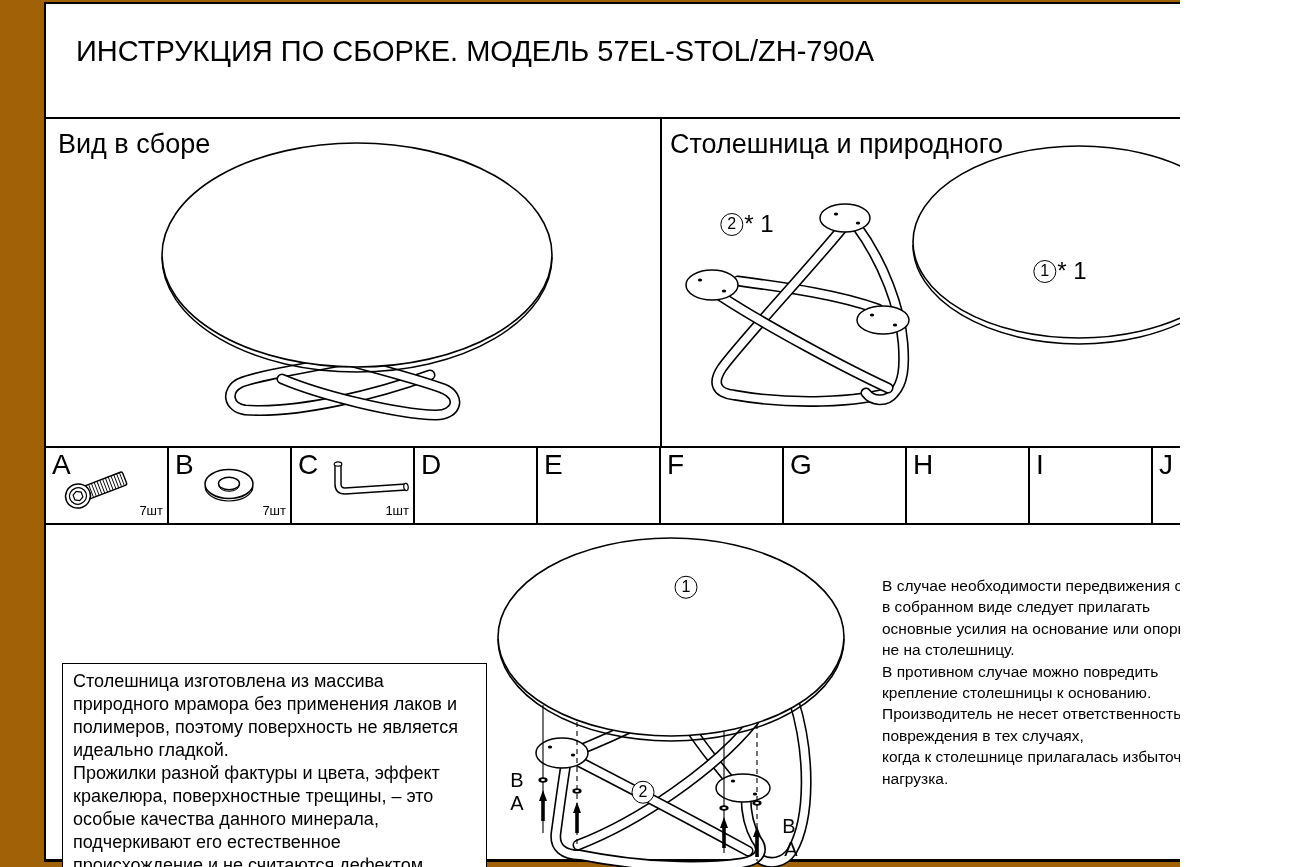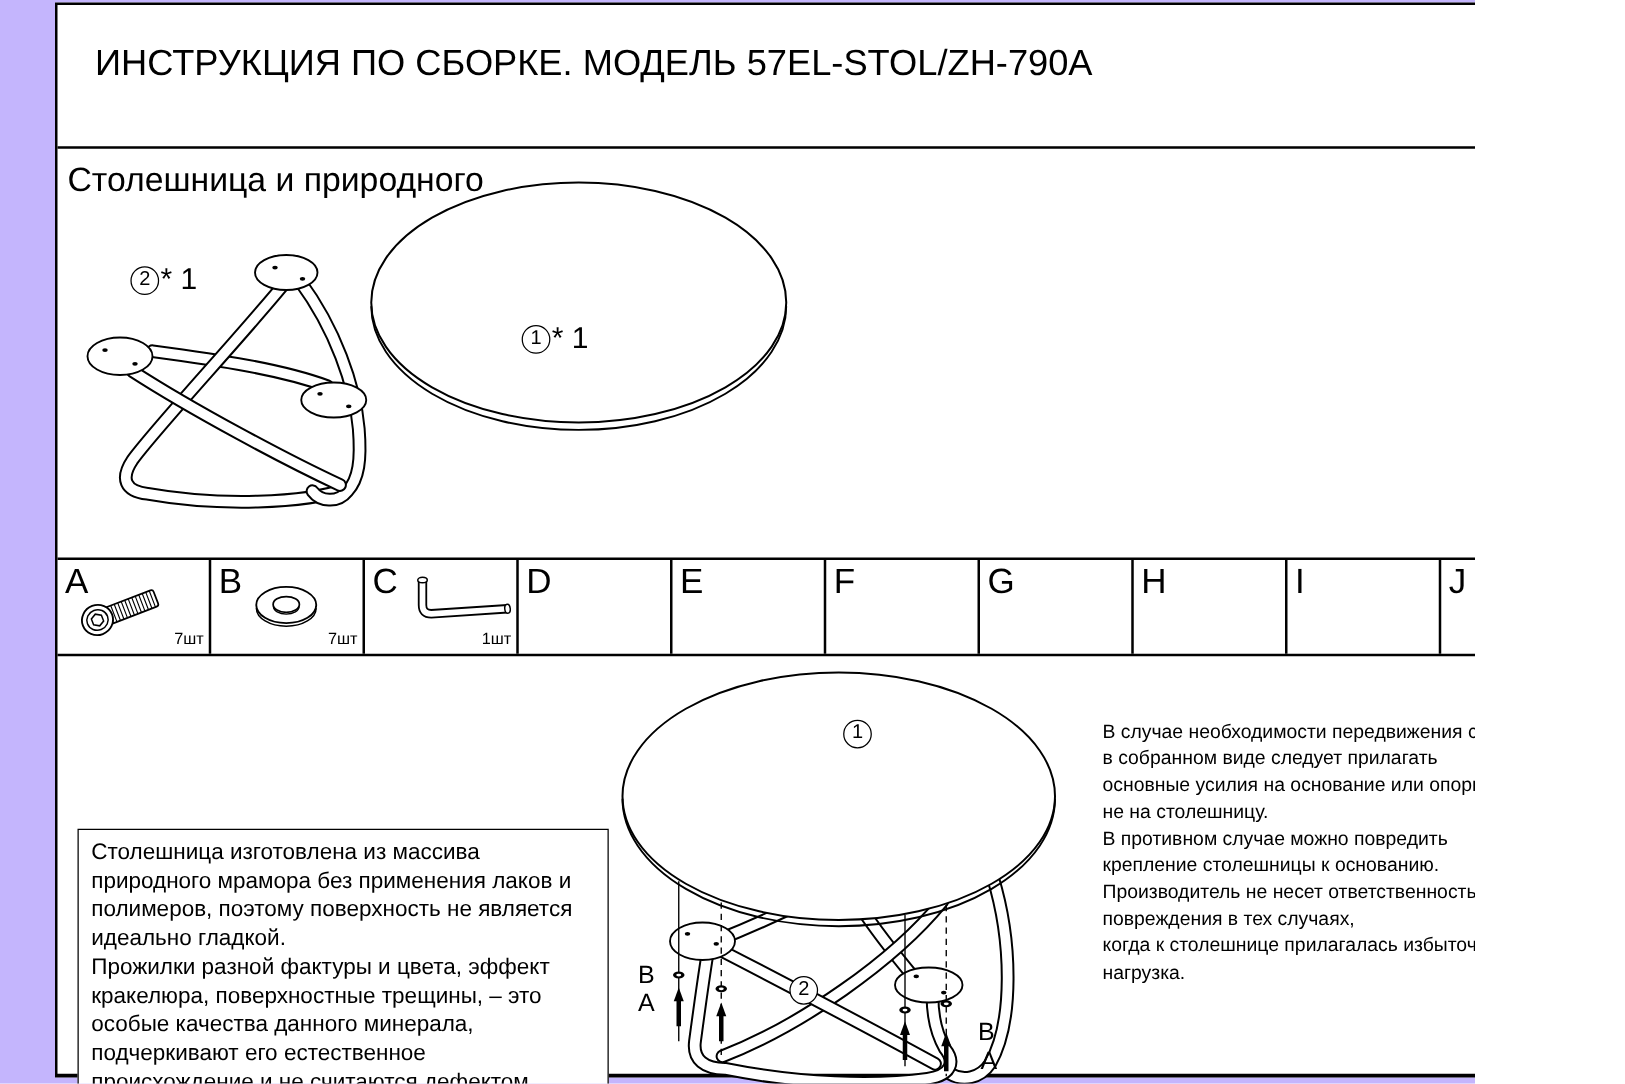--- a/index.html
+++ b/index.html
@@ -1,17 +1,17 @@
 <!DOCTYPE html>
 <html><head>
 <meta charset="utf-8">
 <style>
   html,body{margin:0;padding:0;background:#fff;}
   body{font-family:"Liberation Sans","DejaVu Sans",sans-serif;color:#000;}
-  .page{position:relative;width:1180px;height:867px;background:#c4b5fd;overflow:hidden;}
+  .page{position:relative;width:1180px;height:867px;background:#a16207;overflow:hidden;}
   .frame{position:absolute;left:44px;top:2px;width:1232px;height:860px;
          border:2px solid #000;border-bottom-width:3px;box-sizing:border-box;background:#fff;}
   .row-title{position:relative;height:80px;border-bottom:2px solid #000;box-sizing:content-box;}
   .doc-title{margin:33px 0 0 30px;font-size:29px;line-height:29px;white-space:nowrap;}
   .row-main{position:relative;height:327px;border-bottom:2px solid #000;display:flex;}
   .panel{position:relative;height:100%;}
   .panel-left{width:614px;border-right:2px solid #000;}
   .panel-right{flex:1;}
   .panel-h{position:absolute;font-size:27px;line-height:30px;white-space:nowrap;z-index:3;}
   .ph-left{left:12px;top:10px;}
@@ -49,20 +49,35 @@
 
 <div class="page">
   <div class="frame">
 
     <div class="row-title">
       <div class="doc-title">ИНСТРУКЦИЯ ПО СБОРКЕ. МОДЕЛЬ 57EL-STOL/ZH-790A</div>
     </div>
 
     <div class="row-main">
 
+      <div class="panel panel-left">
+        <div class="panel-h ph-left">Вид в сборе</div>
+        <svg class="dsvg" width="614" height="327" viewBox="46 86 614 327">
+          <g>
+            <path class="tube-b" d="M 470 300 C 380 325, 268 338, 240 350 C 226 357, 227 374, 245 377 C 300 381, 380 360, 430 342"></path>
+            <path class="tube-w" d="M 470 300 C 380 325, 268 338, 240 350 C 226 357, 227 374, 245 377 C 300 381, 380 360, 430 342"></path>
+            <path class="tube-b" d="M 250 300 C 320 322, 408 342, 444 356 C 461 363, 458 382, 436 382 C 395 381, 320 362, 282 346"></path>
+            <path class="tube-w" d="M 250 300 C 320 322, 408 342, 444 356 C 461 363, 458 382, 436 382 C 395 381, 320 362, 282 346"></path>
+          </g>
+          <g>
+            <ellipse cx="357" cy="222" rx="195" ry="112" fill="#fff" stroke="#000" stroke-width="1.6"></ellipse>
+            <path class="thin" d="M 162 224 A 195 115 0 0 0 552 224"></path>
+          </g>
+        </svg>
+      </div>
 
       <div class="panel panel-right">
         <div class="panel-h ph-right">Столешница и природного</div>
         <svg class="dsvg" width="612" height="327" viewBox="662 86 612 327">
           <g>
             <path class="tube-b" d="M 738 248 C 790 255, 840 262, 878 276"></path>
             <path class="tube-w" d="M 738 248 C 790 255, 840 262, 878 276"></path>
             <path class="tube-b" d="M 845 192 C 810 235, 740 310, 722 335 C 712 350, 716 360, 734 362 C 790 372, 860 370, 893 358"></path>
             <path class="tube-w" d="M 845 192 C 810 235, 740 310, 722 335 C 712 350, 716 360, 734 362 C 790 372, 860 370, 893 358"></path>
             <path class="tube-b" d="M 856 192 C 884 230, 900 275, 903 310 C 905 335, 903 350, 894 360 C 886 370, 872 368, 866 360"></path>

